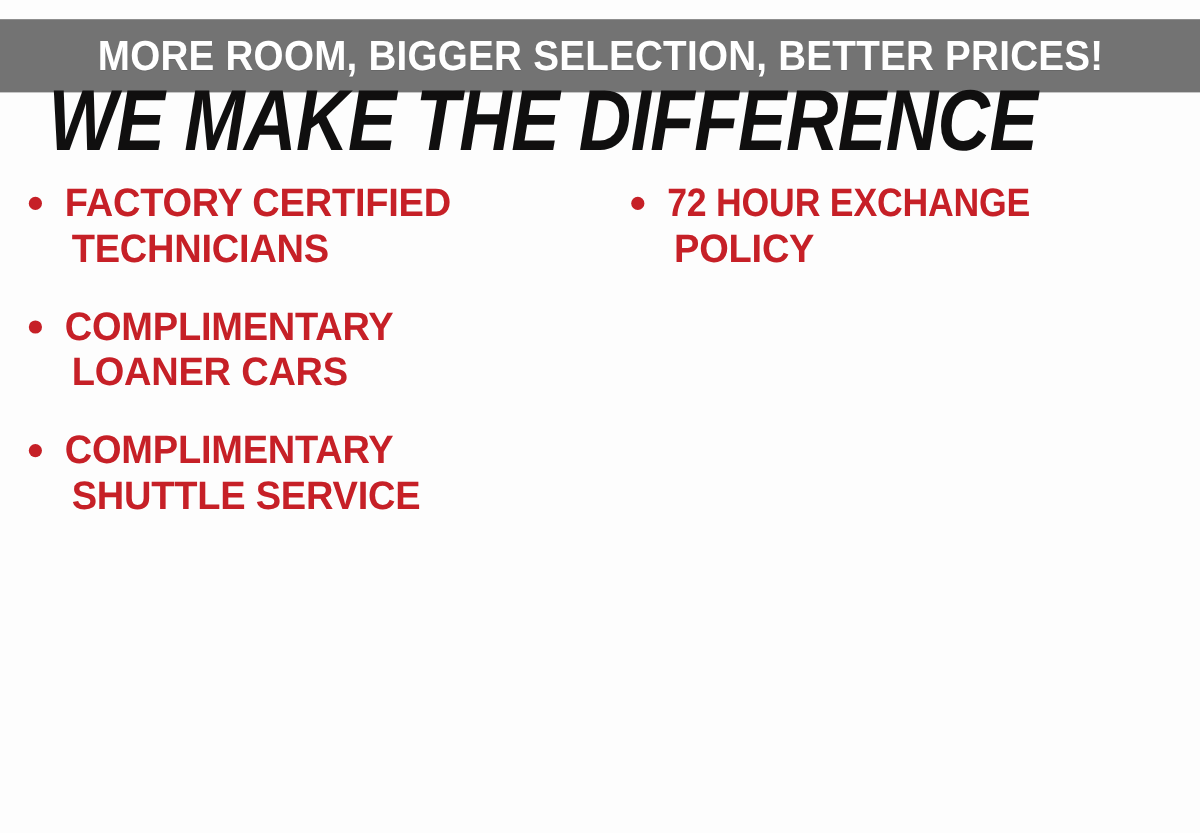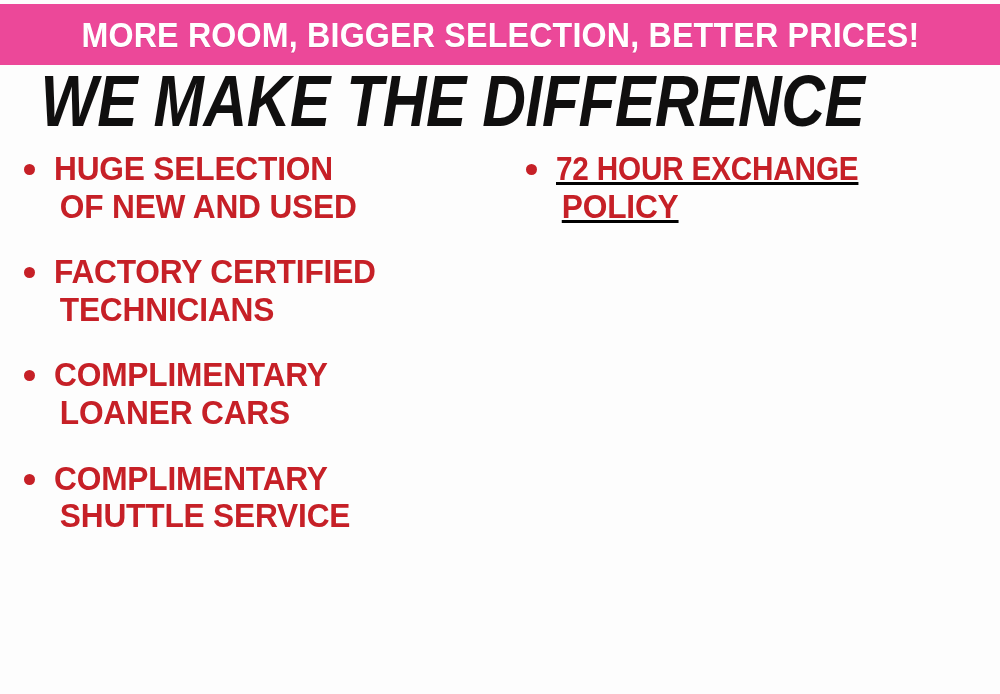--- a/index.html
+++ b/index.html
@@ -13,24 +13,24 @@
     height: 694px;
     background: #fdfdfd;
     overflow: hidden;
     font-family: "Liberation Sans", "DejaVu Sans", sans-serif;
   }
 
   
   .banner {
     position: absolute;
     left: 0;
-    top: 4px;
+    top: 16px;
     width: 1000px;
     height: 61px;
-    background: #ec4899;
+    background: #737373;
     display: flex;
     align-items: center;
     justify-content: center;
   }
   .banner-text {
     color: #ffffff;
     font-family: "Liberation Sans", "DejaVu Sans", sans-serif;
     font-weight: 700;
     font-size: 35px;
     line-height: 1;
@@ -72,21 +72,21 @@
     top: 150px;
     width: 1000px;
     height: 544px;
     display: flex;
     align-items: flex-start;
   }
   .col {
     box-sizing: border-box;
   }
   .col-left  { width: 508px; padding-left: 18px; }
-  .col-right { width: 492px; padding-left: 12px; text-decoration: underline; }
+  .col-right { width: 492px; padding-left: 12px; }
 
   ul.bullets {
     list-style: none;
     margin: 0;
     padding: 0;
   }
   li.bullet-item {
     position: relative;
     padding-left: 36px;
     margin: 0 0 26px 0;
@@ -136,25 +136,20 @@
 
   <div class="headline-wrap">
     <span class="headline">WE MAKE THE DIFFERENCE</span>
   </div>
 
   <div class="columns">
 
     <div class="col col-left">
       <ul class="bullets">
 
-        <li class="bullet-item">
-          <span class="dot"></span>
-          <span class="line">HUGE SELECTION</span>
-          <span class="line indent">OF NEW AND USED</span>
-        </li>
 
 
         <li class="bullet-item">
           <span class="dot"></span>
           <span class="line">FACTORY CERTIFIED</span>
           <span class="line indent">TECHNICIANS</span>
         </li>
 
         <li class="bullet-item">
           <span class="dot"></span>

